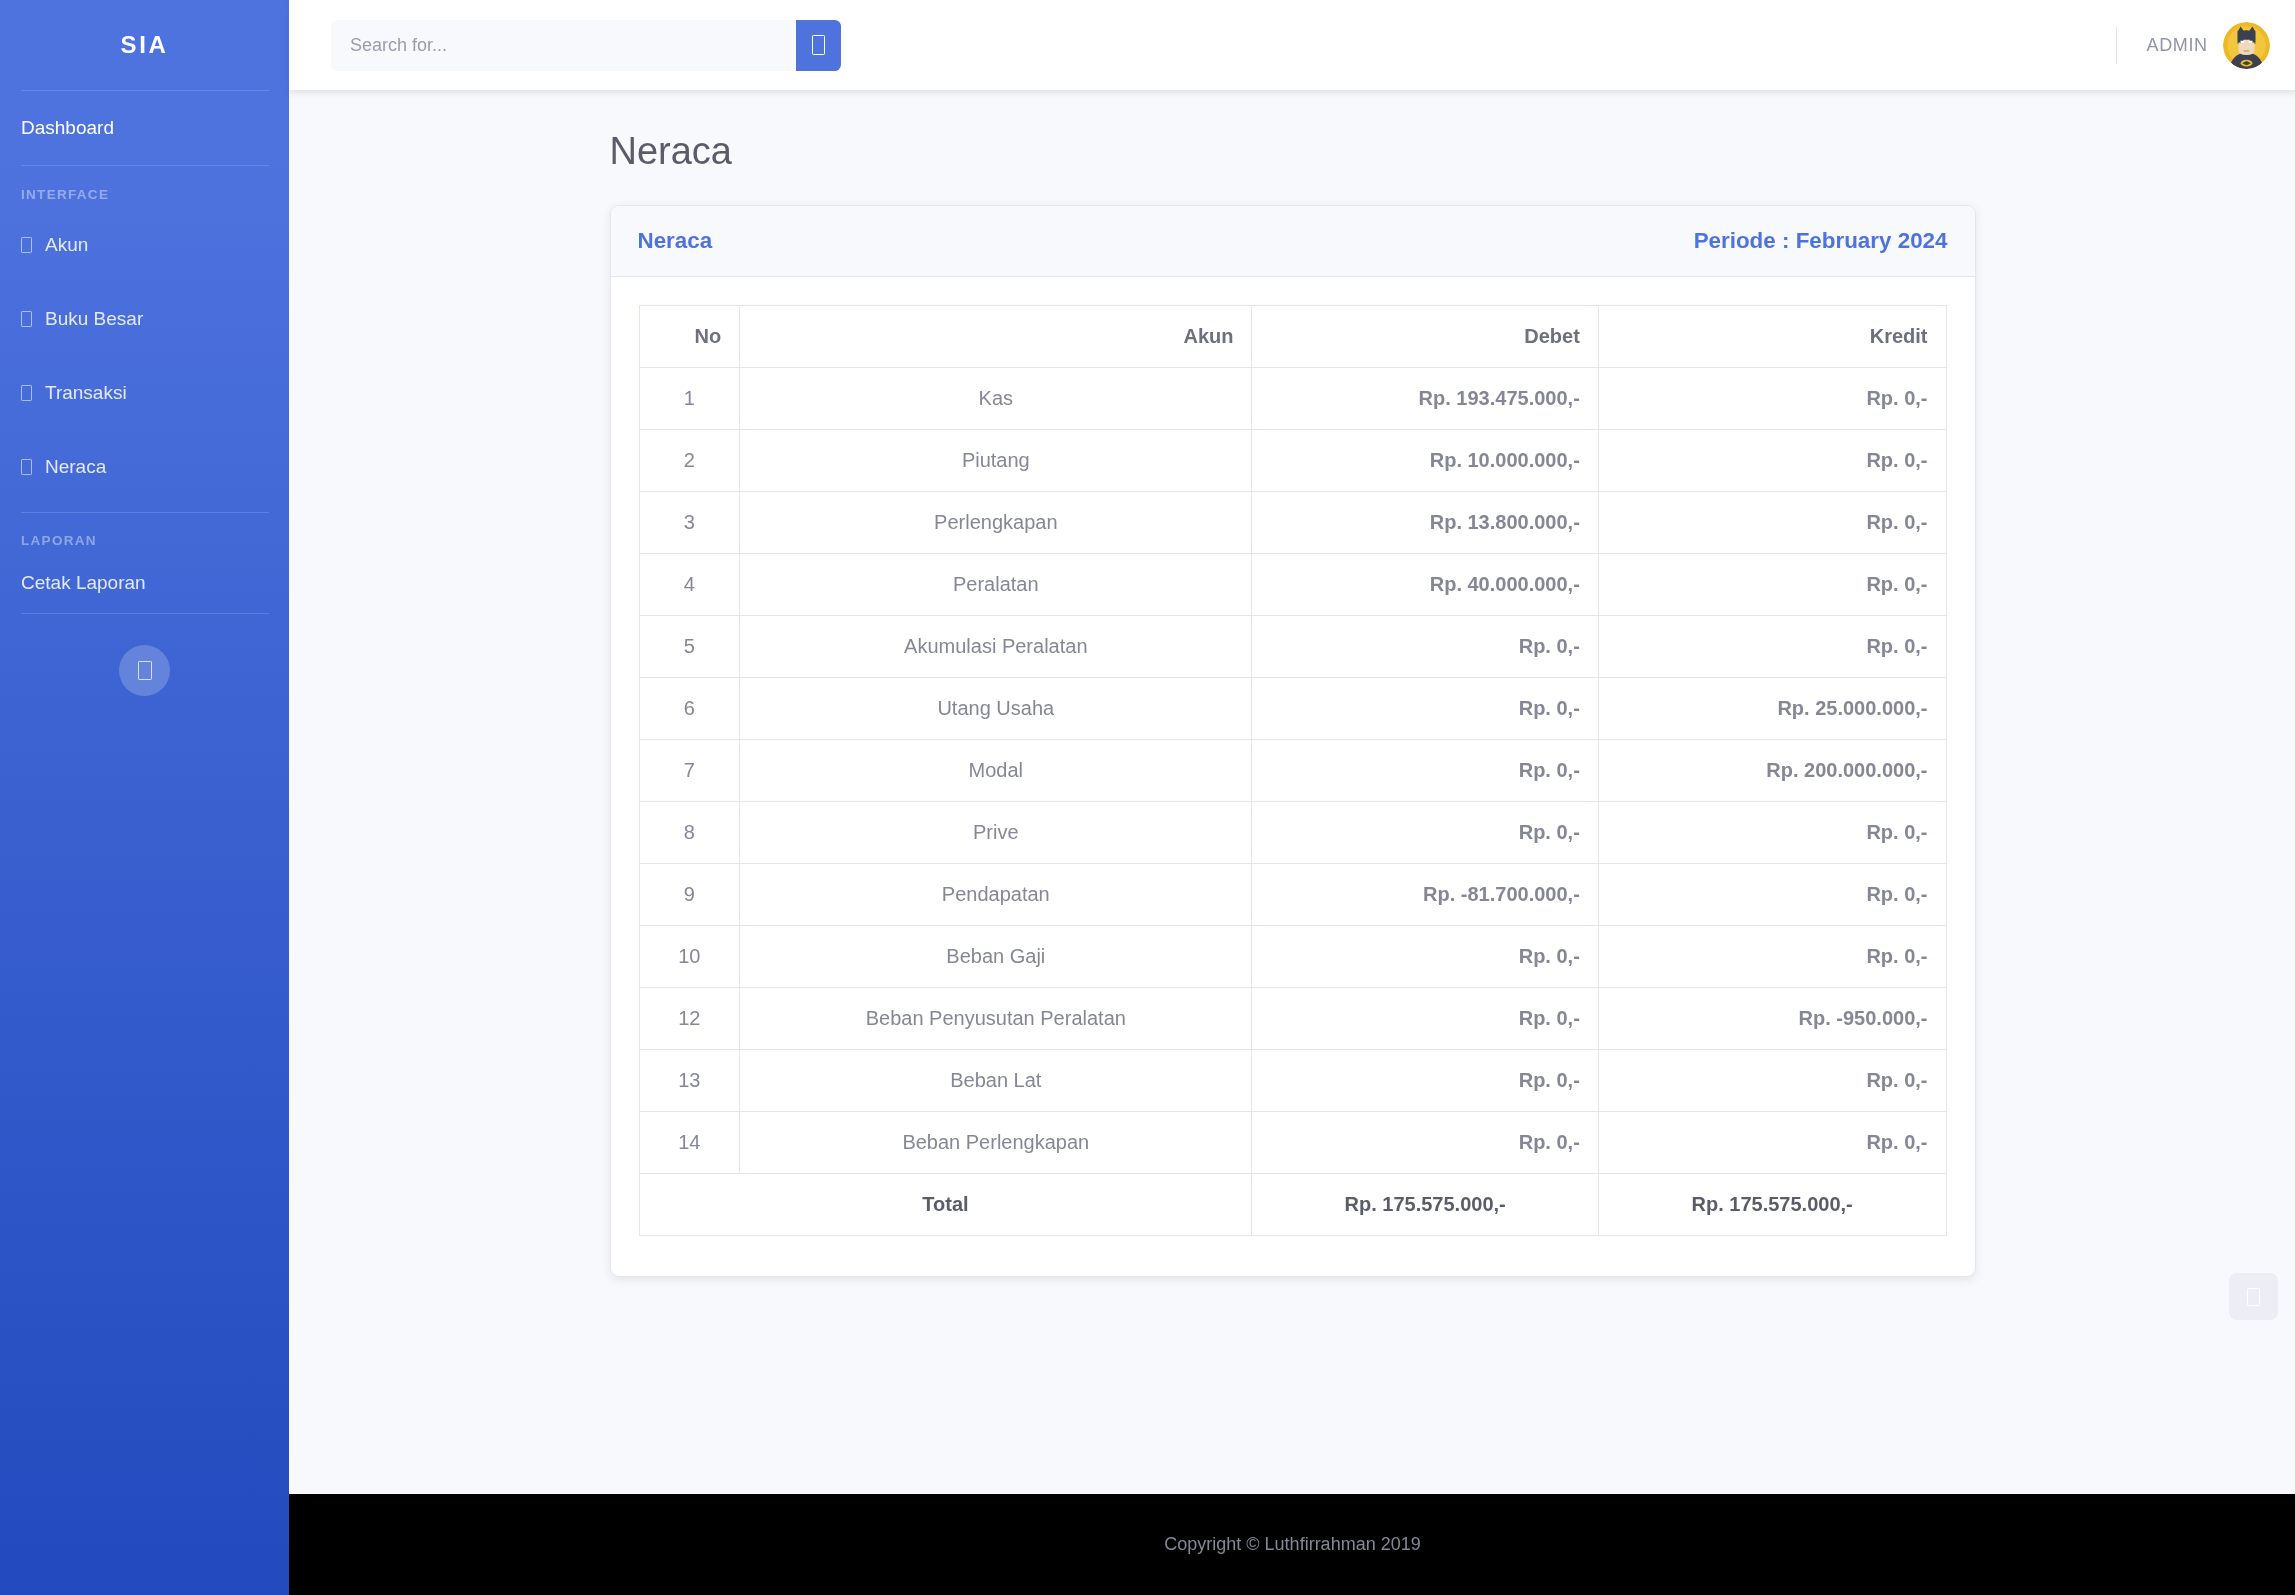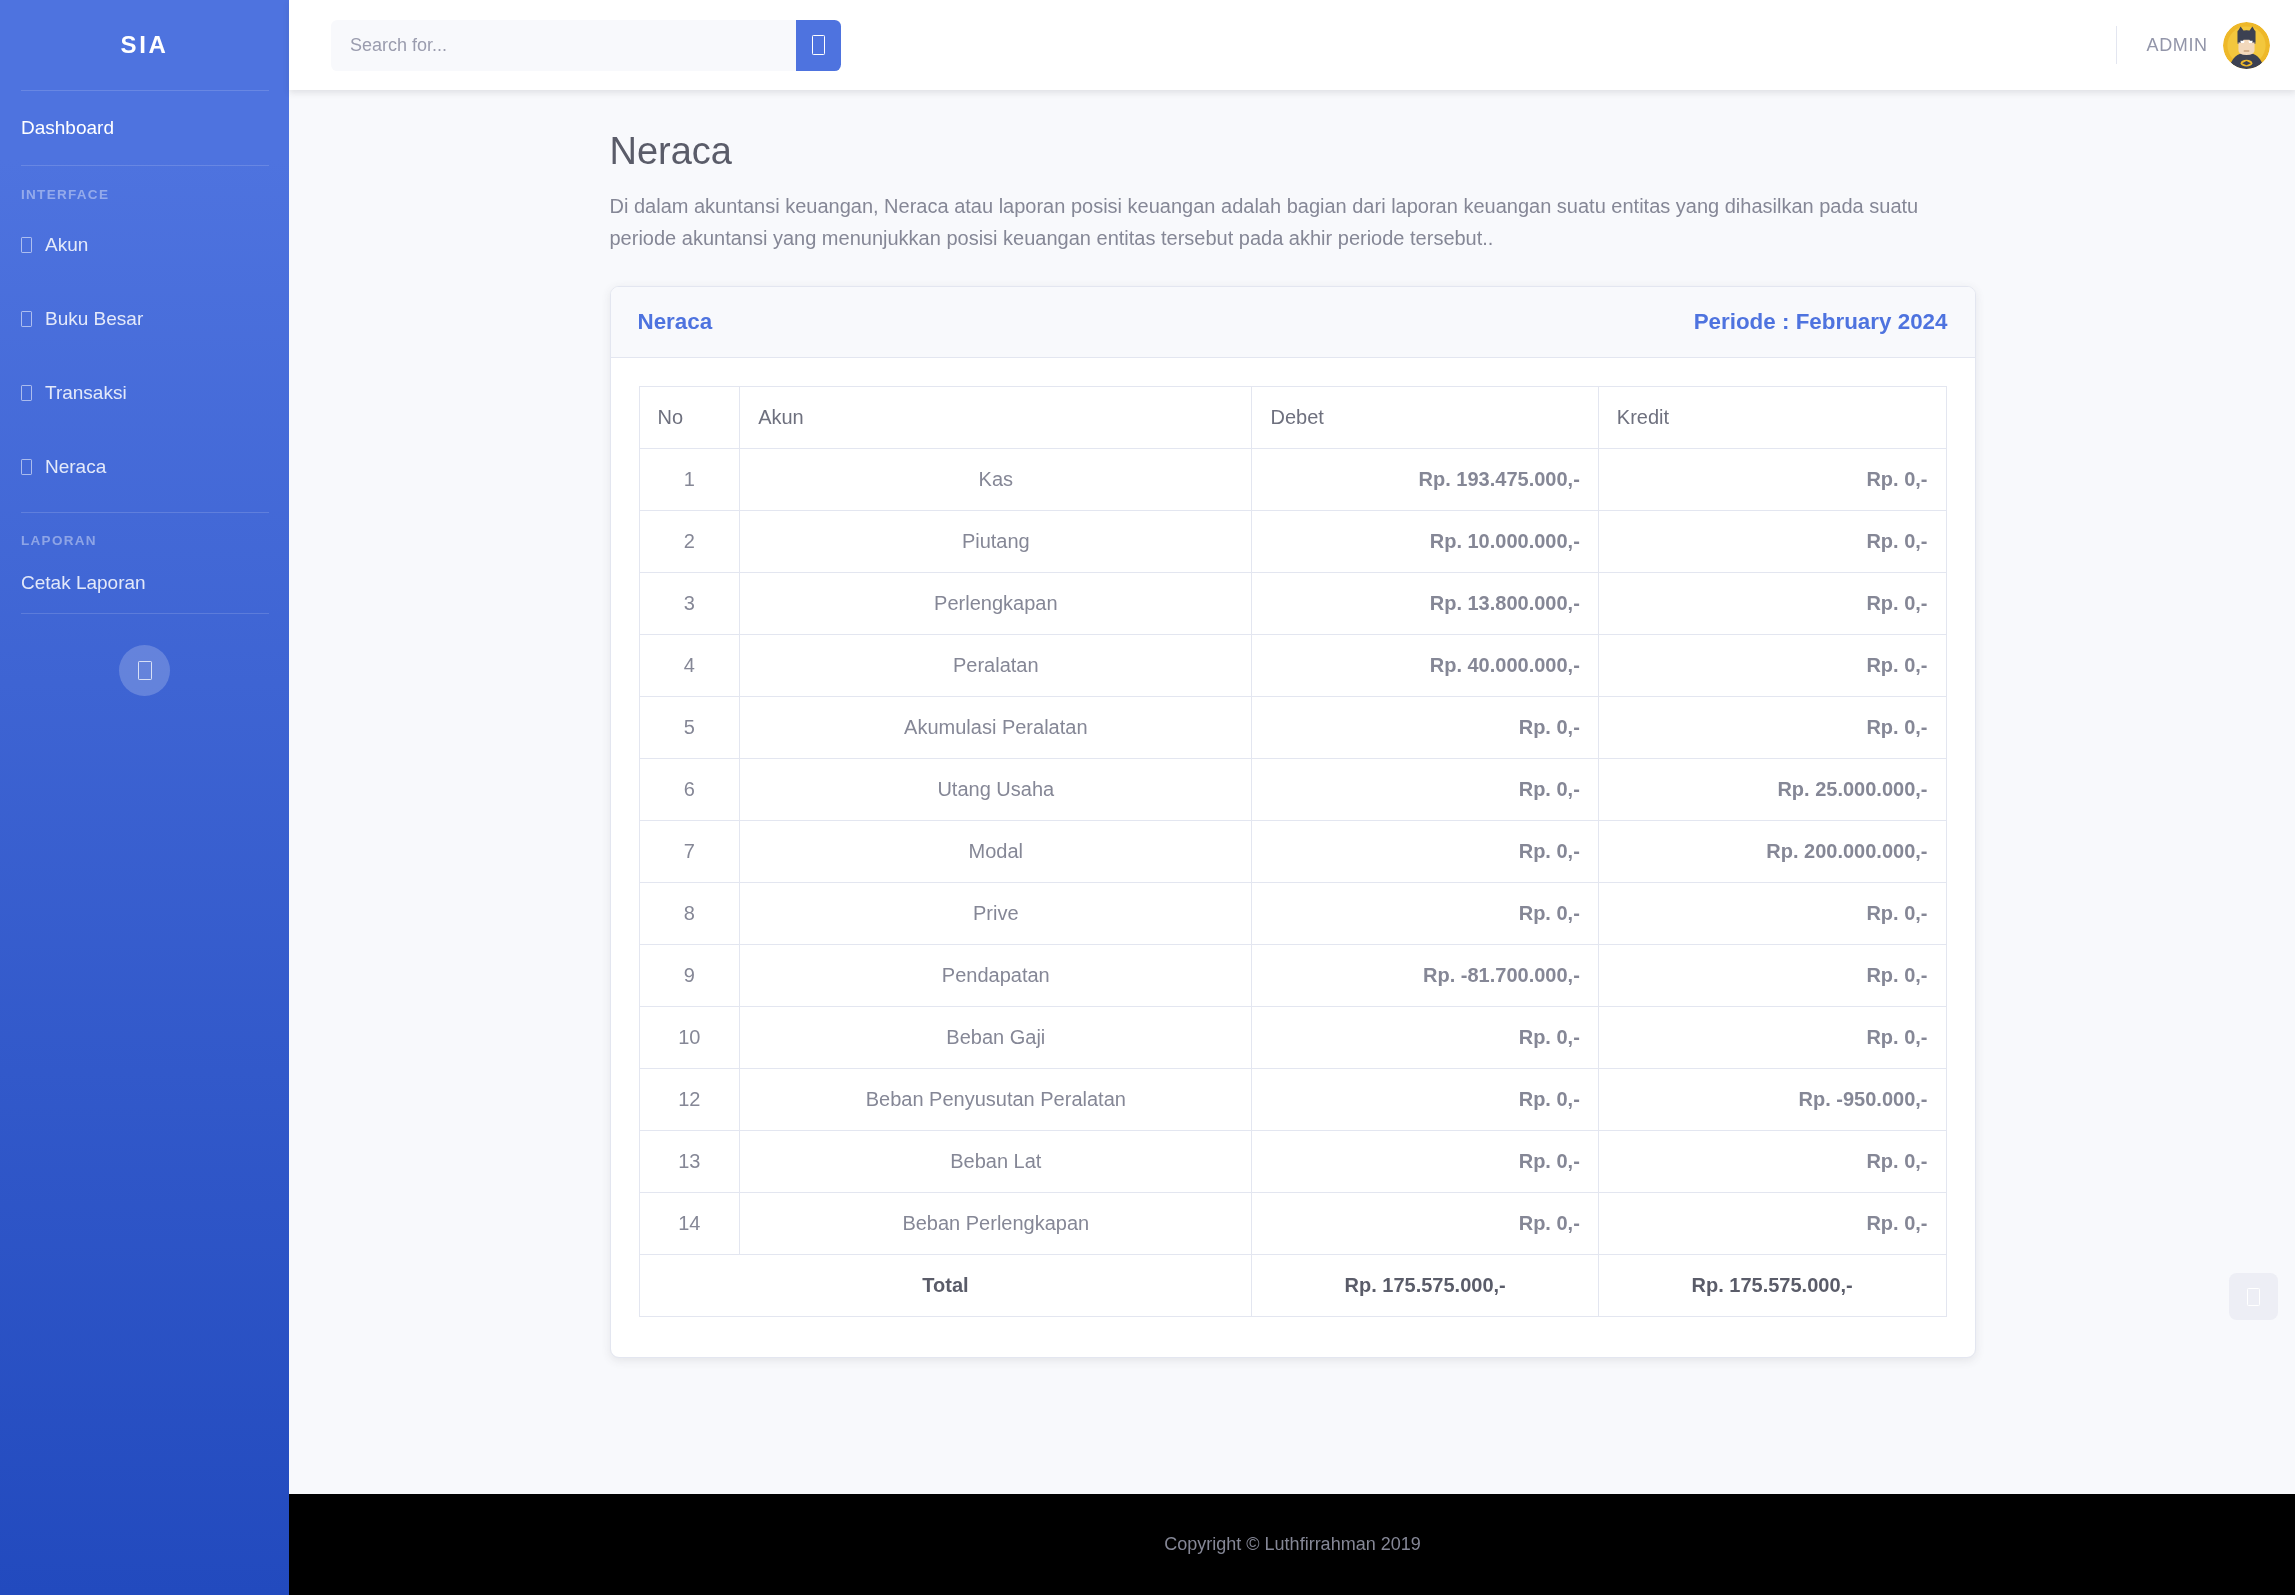--- a/index.html
+++ b/index.html
@@ -107,21 +107,21 @@
   }
   .card-title, .card-period { font-size: 22.4px; font-weight: bold; color: var(--accent, #4e73df); }
   .card-body { padding: 28px 28px 40px; }
 
   table.neraca {
     width: 100%; border-collapse: collapse;
     font-size: 20px; color: var(--text-muted, #858796);
   }
   .neraca th, .neraca td { border: 1.3px solid var(--border, #e3e6f0); padding: 19px 18px; }
   .neraca thead th {
-    text-align: left; font-weight: normal; color: #6e707e;
+    text-align: right; font-weight: bold; color: #6e707e;
     border-bottom-width: 1.9px;
   }
   .neraca td.c { text-align: center; }
   .neraca td.l { text-align: right; font-weight: bold; }
   .neraca tfoot td { font-weight: bold; color: var(--text-dark, #5a5c69); text-align: center; }
 
   
   .footer {
     flex: 0 0 auto; height: 101px; background: #000000;
     display: flex; align-items: center; justify-content: center;
@@ -214,21 +214,20 @@
               </g>
             </svg>
           </span>
         </div>
       </div>
     </header>
 
     <div class="content">
       <div class="container">
         <h1 class="page-title">Neraca</h1>
-        <p class="page-desc">Di dalam akuntansi keuangan, Neraca atau laporan posisi keuangan adalah bagian dari laporan keuangan suatu entitas yang dihasilkan pada suatu periode akuntansi yang menunjukkan posisi keuangan entitas tersebut pada akhir periode tersebut..</p>
 
         <div class="card">
           <div class="card-header">
             <span class="card-title">Neraca</span>
             <span class="card-period">Periode : February 2024</span>
           </div>
           <div class="card-body">
             <table class="neraca">
               <colgroup>
                 <col style="width:7.7%">

